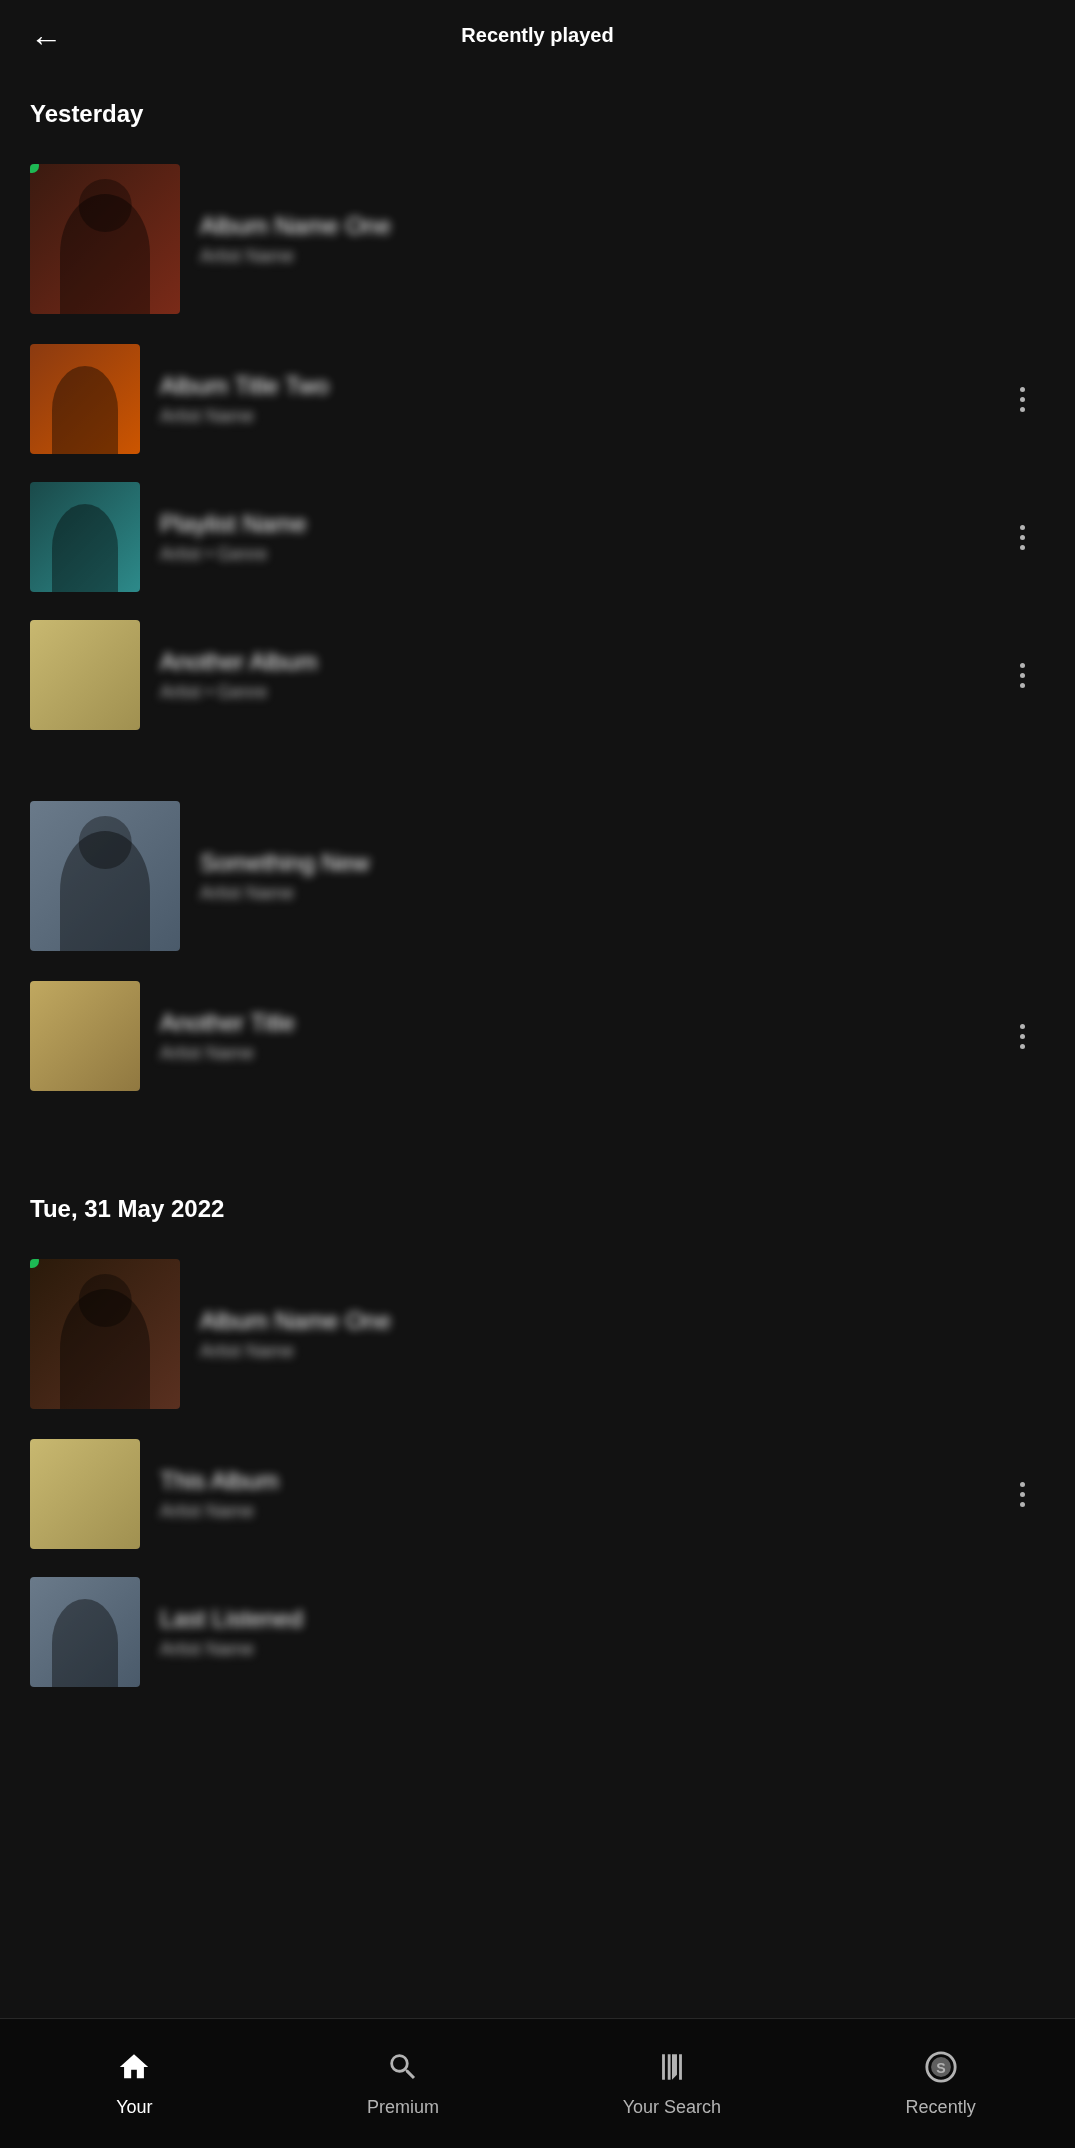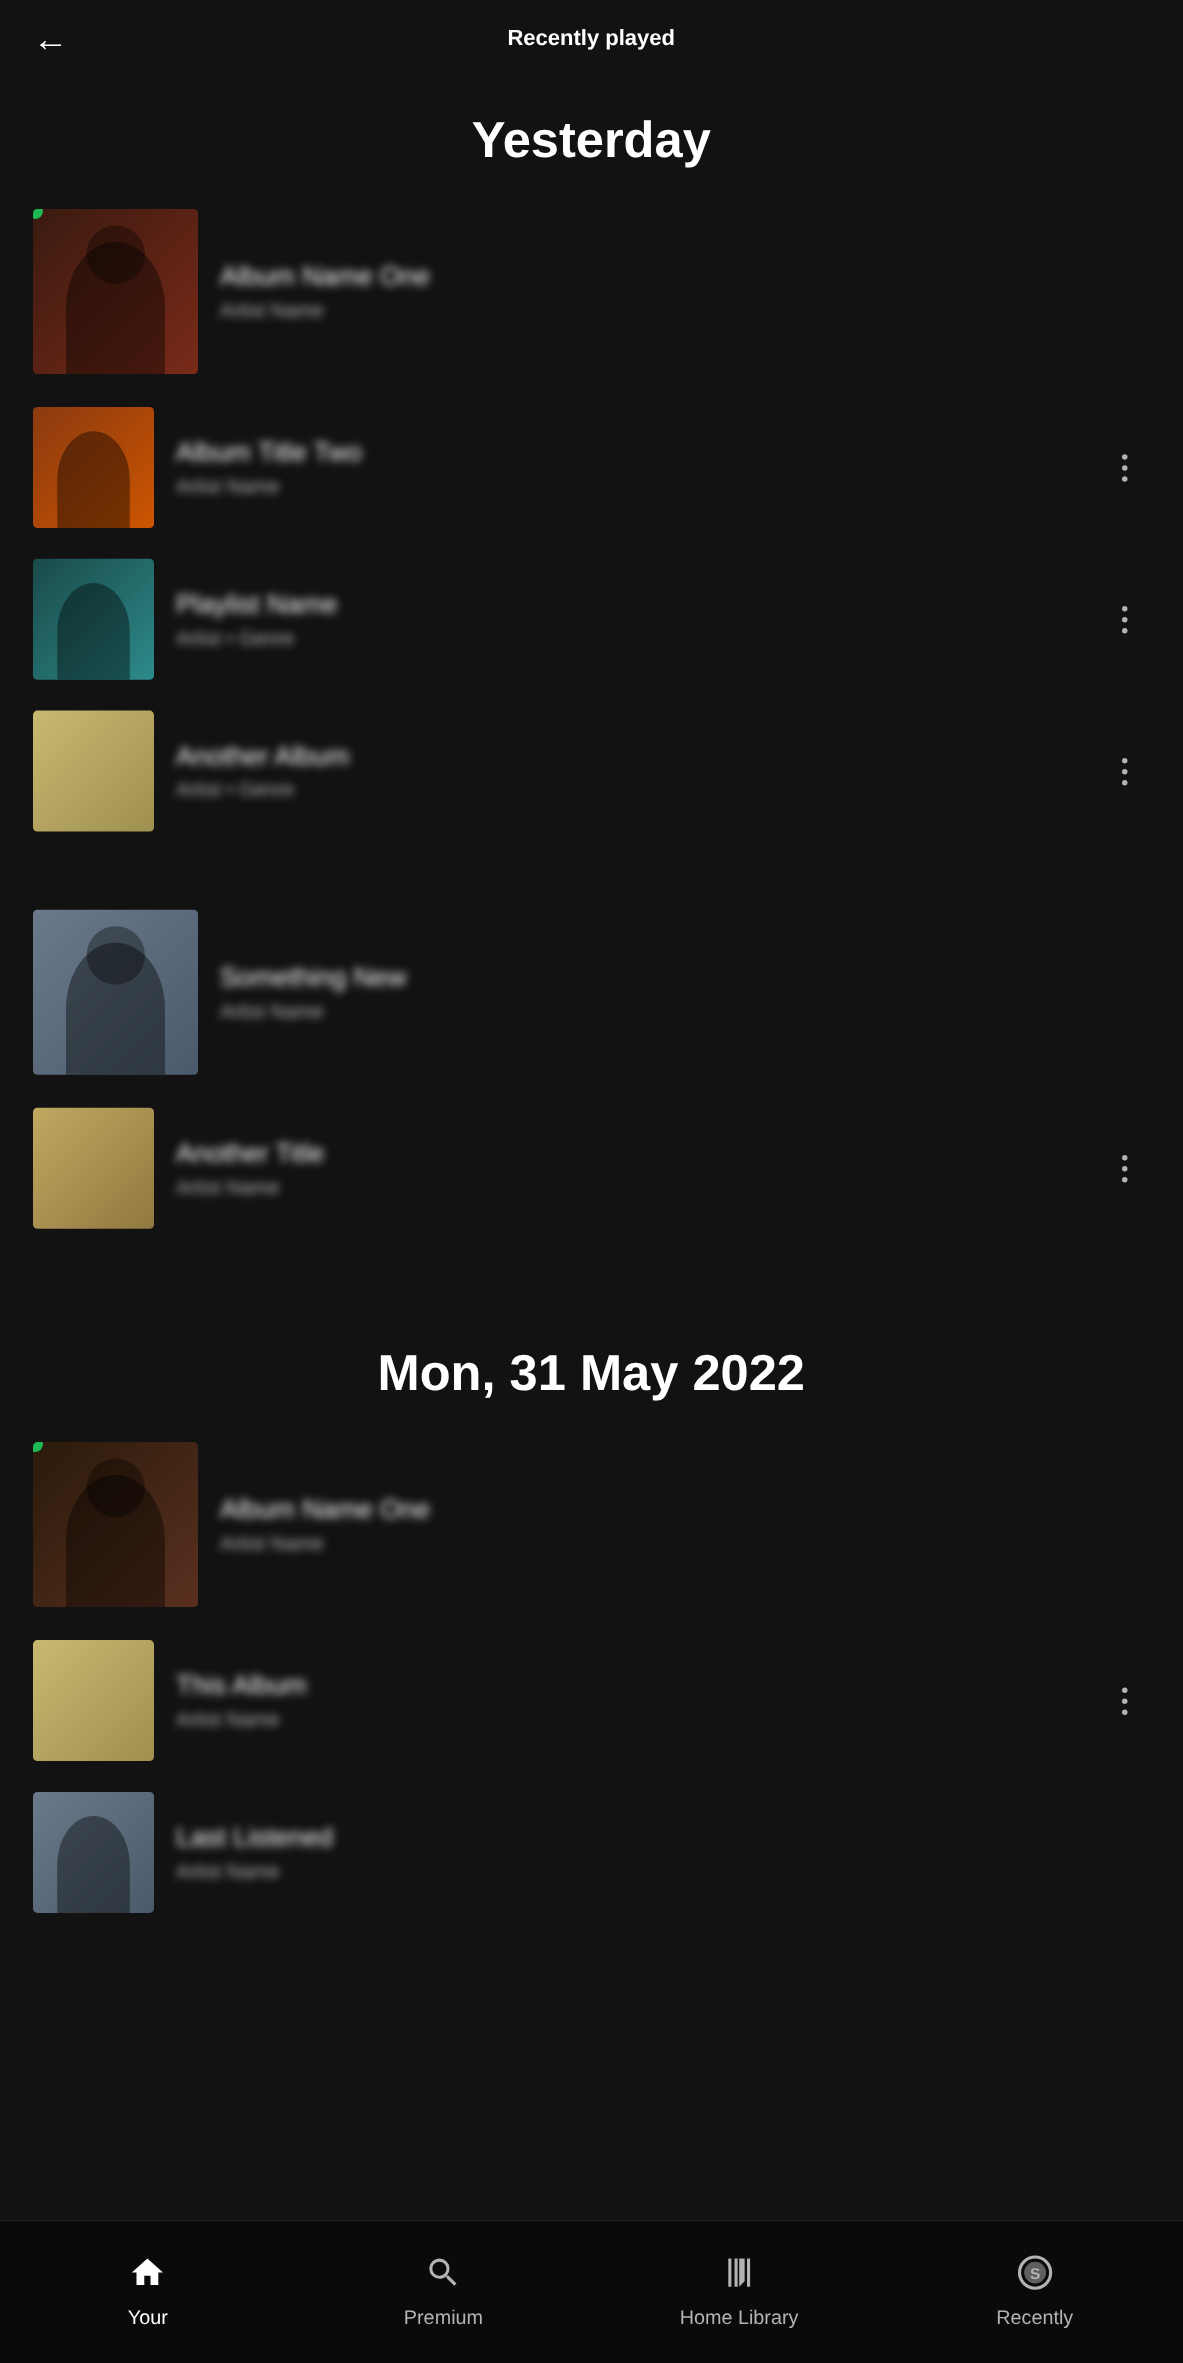--- a/index.html
+++ b/index.html
@@ -35,25 +35,24 @@
       font-size: 20px;
       font-weight: 700;
       color: #ffffff;
     }
 
     
     .section {
       padding: 30px 30px 20px 30px;
     }
     .section-title {
-      font-size: 46px;
+      font-size: 24px;
       font-weight: 700;
       color: #ffffff;
       margin-bottom: 20px;
-      text-align: center;
     }
 
     
     .track-item {
       display: flex;
       align-items: center;
       padding: 14px 0;
       position: relative;
     }
     .track-item.large {
@@ -289,21 +288,21 @@
       <div class="dot"></div>
       <div class="dot"></div>
       <div class="dot"></div>
     </div>
   </div>
 </div>
 
 <div class="section-gap"></div>
 
 <div class="section">
-  <div class="section-title">Mon, 31 May 2022</div>
+  <div class="section-title">Tue, 31 May 2022</div>
 
   <div class="track-item large">
     <div class="album-art large-art art-dark-portrait">
       <div class="playing-dot"></div>
       <div class="art-figure"></div>
       <div class="art-circle"></div>
     </div>
     <div class="track-info">
       <div class="track-name">Album Name One</div>
       <div class="track-meta">Artist Name</div>
@@ -355,21 +354,21 @@
     </span>
     <span class="nav-label">Premium</span>
   </div>
 
   <div class="nav-item">
     <span class="nav-icon">
       <svg width="34" height="34" viewBox="0 0 24 24" fill="#b3b3b3">
         <path d="M7 3H5v18h2V3zm4 0H9v18h2V3zm4.5 0L12 3v18l3.5-3.5V3zm3.5 0h-2v18h2V3z"></path>
       </svg>
     </span>
-    <span class="nav-label">Home Library</span>
+    <span class="nav-label">Your Search</span>
   </div>
 
   <div class="nav-item">
     <span class="nav-icon">
       <svg width="34" height="34" viewBox="0 0 24 24" fill="#b3b3b3">
         <circle cx="12" cy="12" r="10" stroke="#b3b3b3" stroke-width="2" fill="none"></circle>
         <path d="M12 5a7 7 0 1 0 0 14A7 7 0 0 0 12 5z" fill="#b3b3b3" opacity="0.5"></path>
         <text x="12" y="16" text-anchor="middle" fill="#b3b3b3" font-size="10" font-weight="bold">S</text>
       </svg>
     </span>

